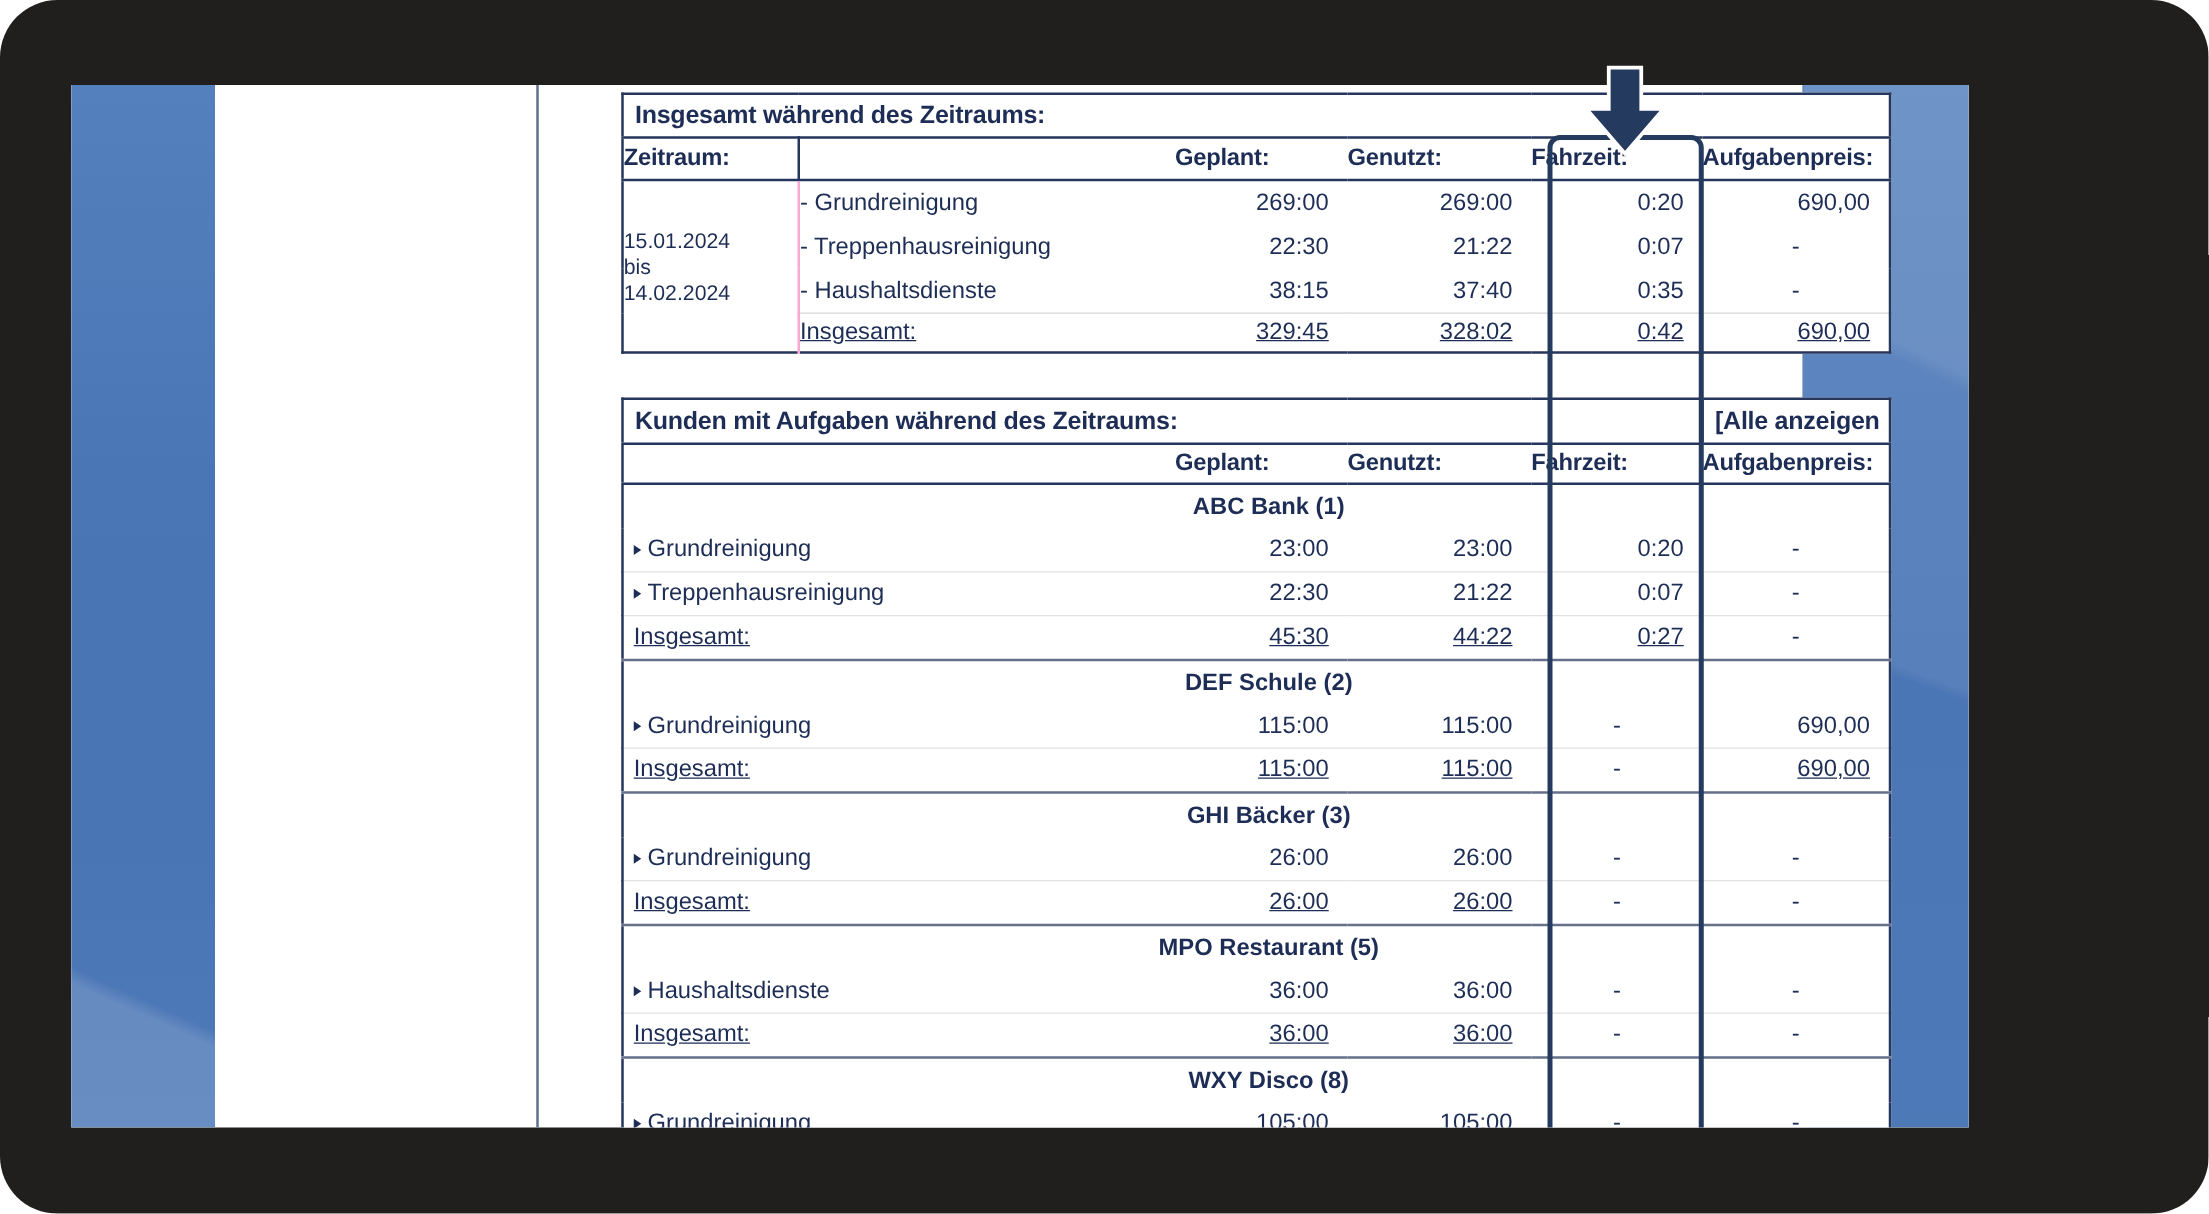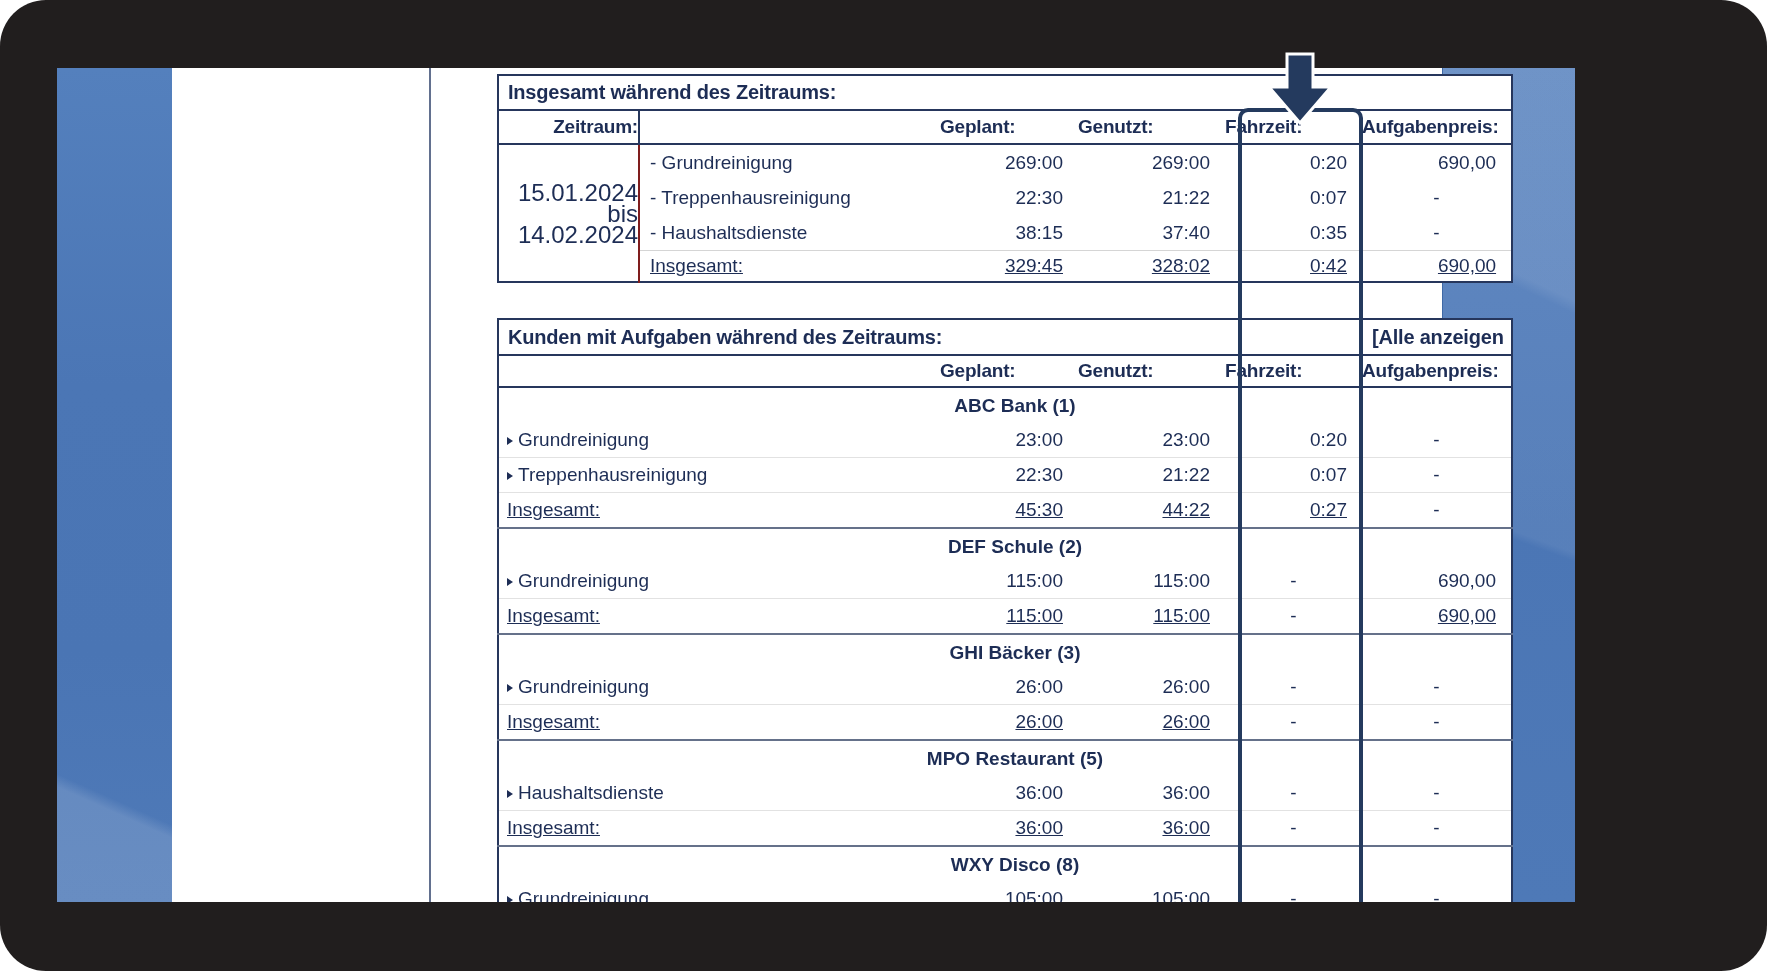--- a/index.html
+++ b/index.html
@@ -26,30 +26,30 @@
   #t2{left:440px;top:250px;width:1014px;}
   td{padding:0;font-size:19px;color:#1d2d55;overflow:hidden;white-space:nowrap;}
 
   .titlerow td{height:33px;font-weight:bold;font-size:20px;letter-spacing:-0.2px;
     padding-left:9px;border-bottom:2px solid #26365c;}
   #t2 .titlerow td{height:34px;}
   .showall{text-align:right;padding-right:5px;padding-left:0;font-size:15px;font-weight:bold;
     border-left:2px solid #26365c;letter-spacing:0;}
   .hrow td{height:32px;font-weight:bold;border-bottom:2px solid #26365c;letter-spacing:-0.2px;}
   #t2 .hrow td{height:30px;}
-  .hz{text-align:right;}
+  .hz{text-align:left;}
   .hr{text-align:left;padding-right:15px;}
   .zdiv{border-right:2px solid #26365c;}
 
   .datarow td{height:35px;}
-  .tname{padding-left:10px;margin-top:33px;}
+  .tname{margin-top:33px;}
   .num{text-align:right;padding-right:15px;}
   .num.dash{text-align:center;padding-right:0;}
   .u{text-decoration:underline;}
-  .datecell{text-align:right;font-size:24px;line-height:21px;border-right:2px solid #7f1d1d;}
+  .datecell{text-align:left;font-size:17px;line-height:21px;border-right:2px solid #f9a8d4;}
   #t1 .totalrow td{height:30px;border-top:1px solid #d5d5d5;}
 
   #t2 .gnamerow td{height:35px;font-weight:bold;padding-left:20px;text-align:center;}
   #t2 .taskrow td{height:34px;border-bottom:1px solid #e2e2e2;}
   #t2 .taskrow .tname2{padding-left:8px;}
   #t2 .totalrow2 td{height:34px;border-bottom:2px solid #65718a;}
   .tname2{padding-left:8px;}
   .tri{display:inline-block;width:0;height:0;border-left:6px solid #1d2d55;
     border-top:4px solid transparent;border-bottom:4px solid transparent;
     margin-right:5px;position:relative;top:-1px;}

